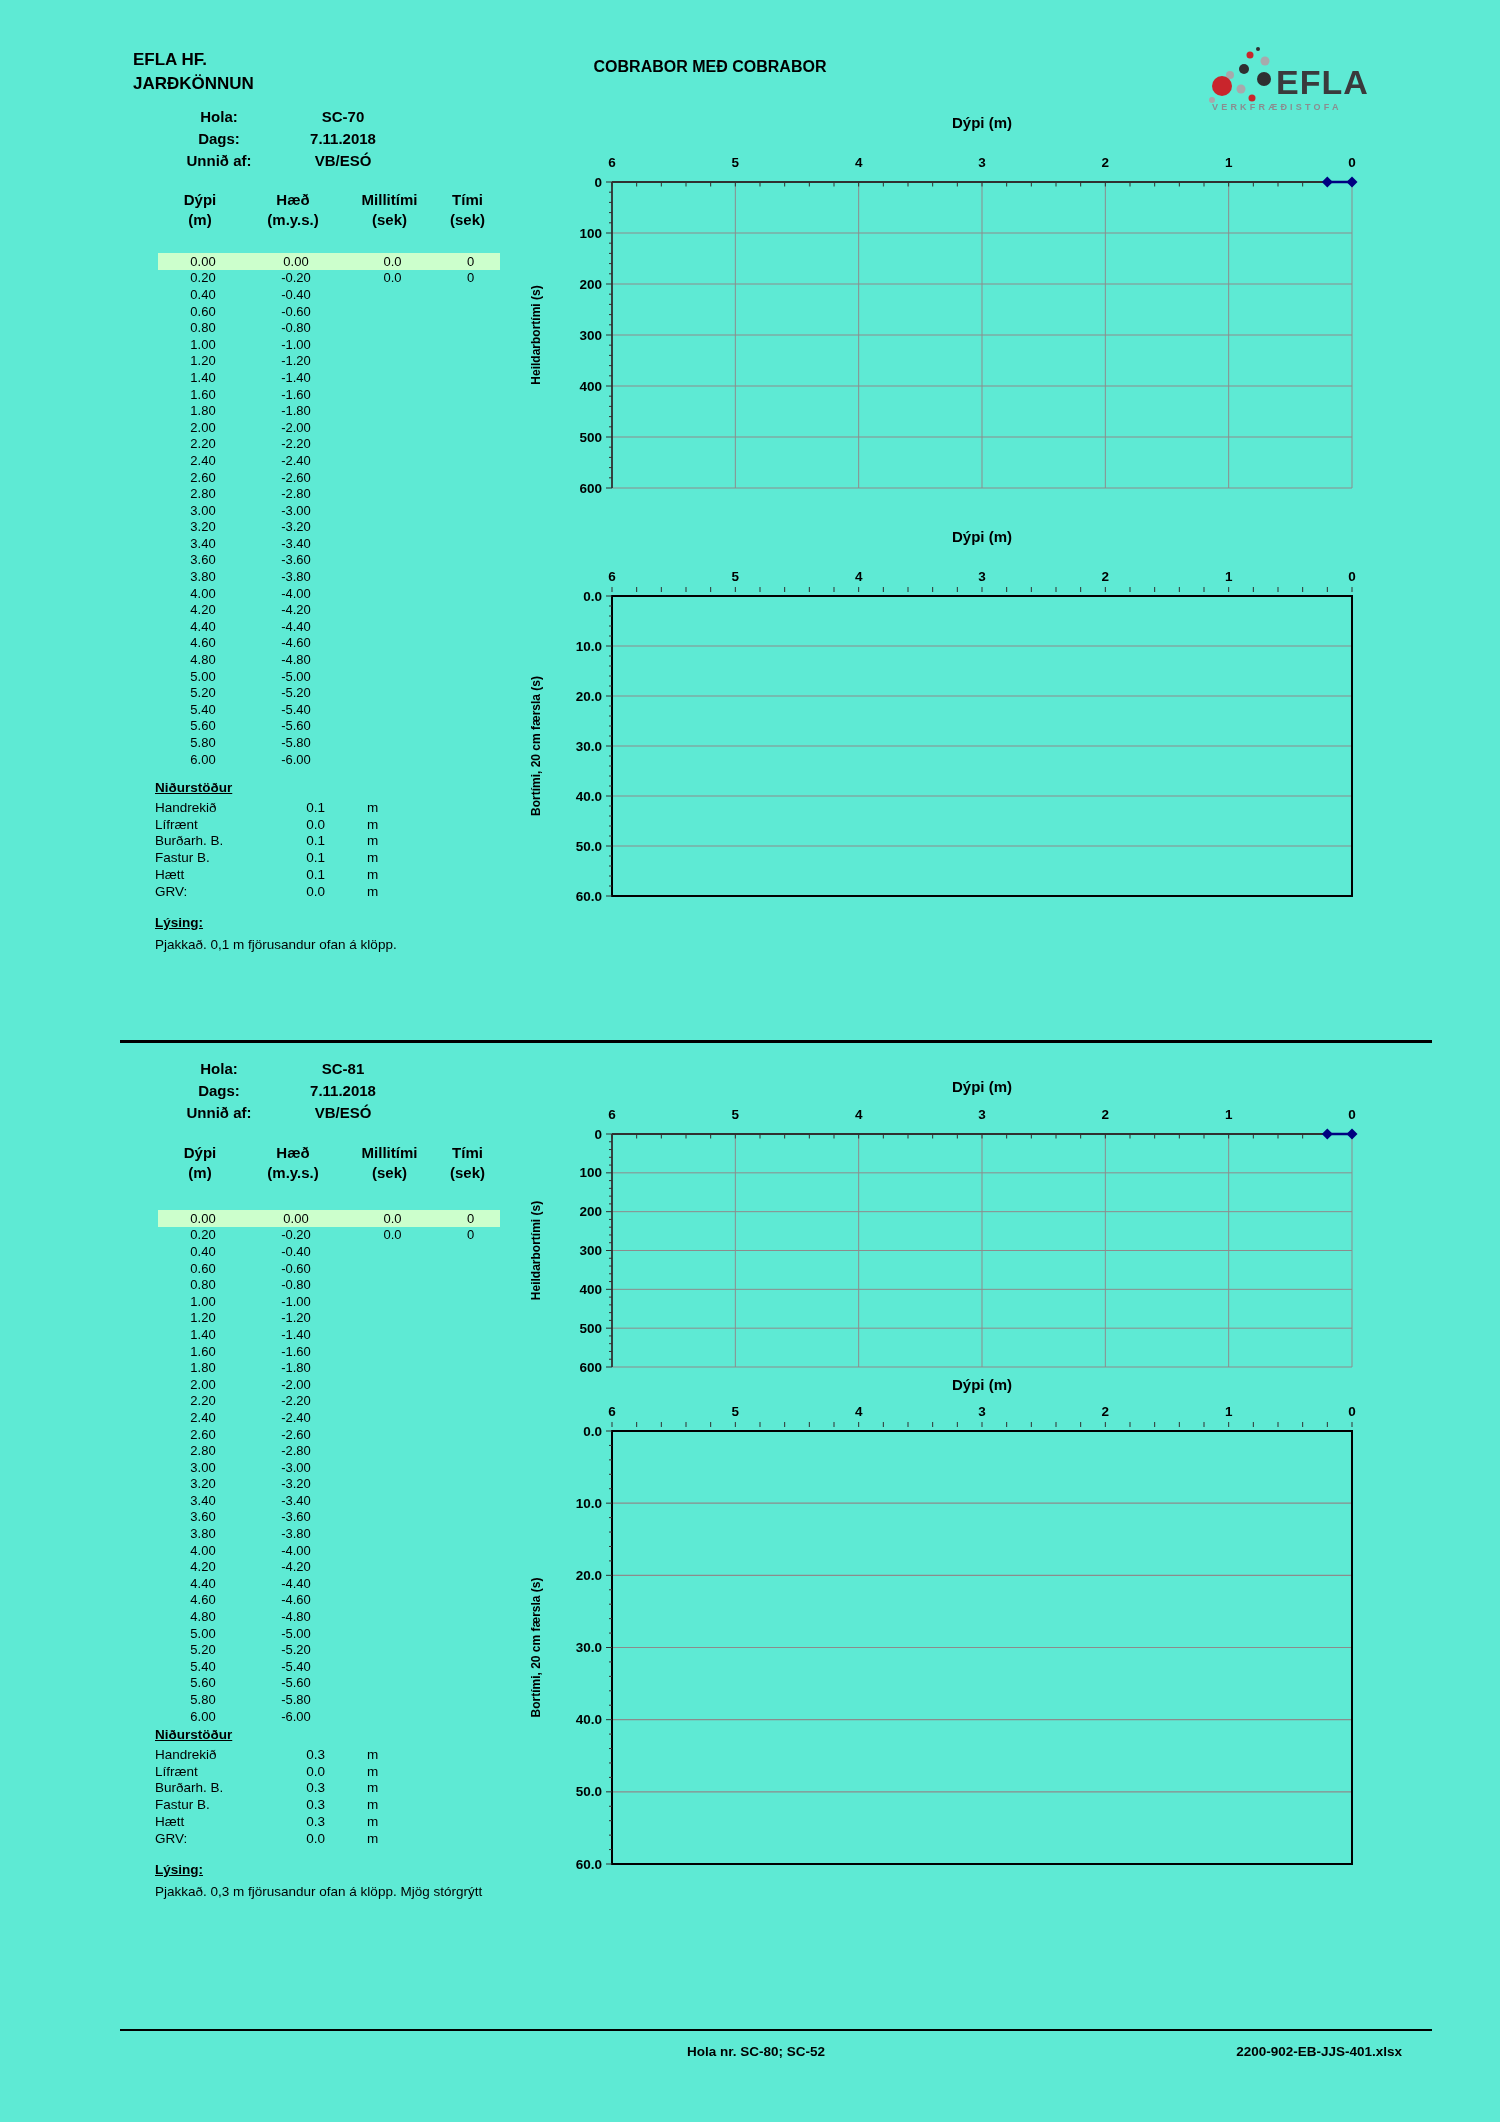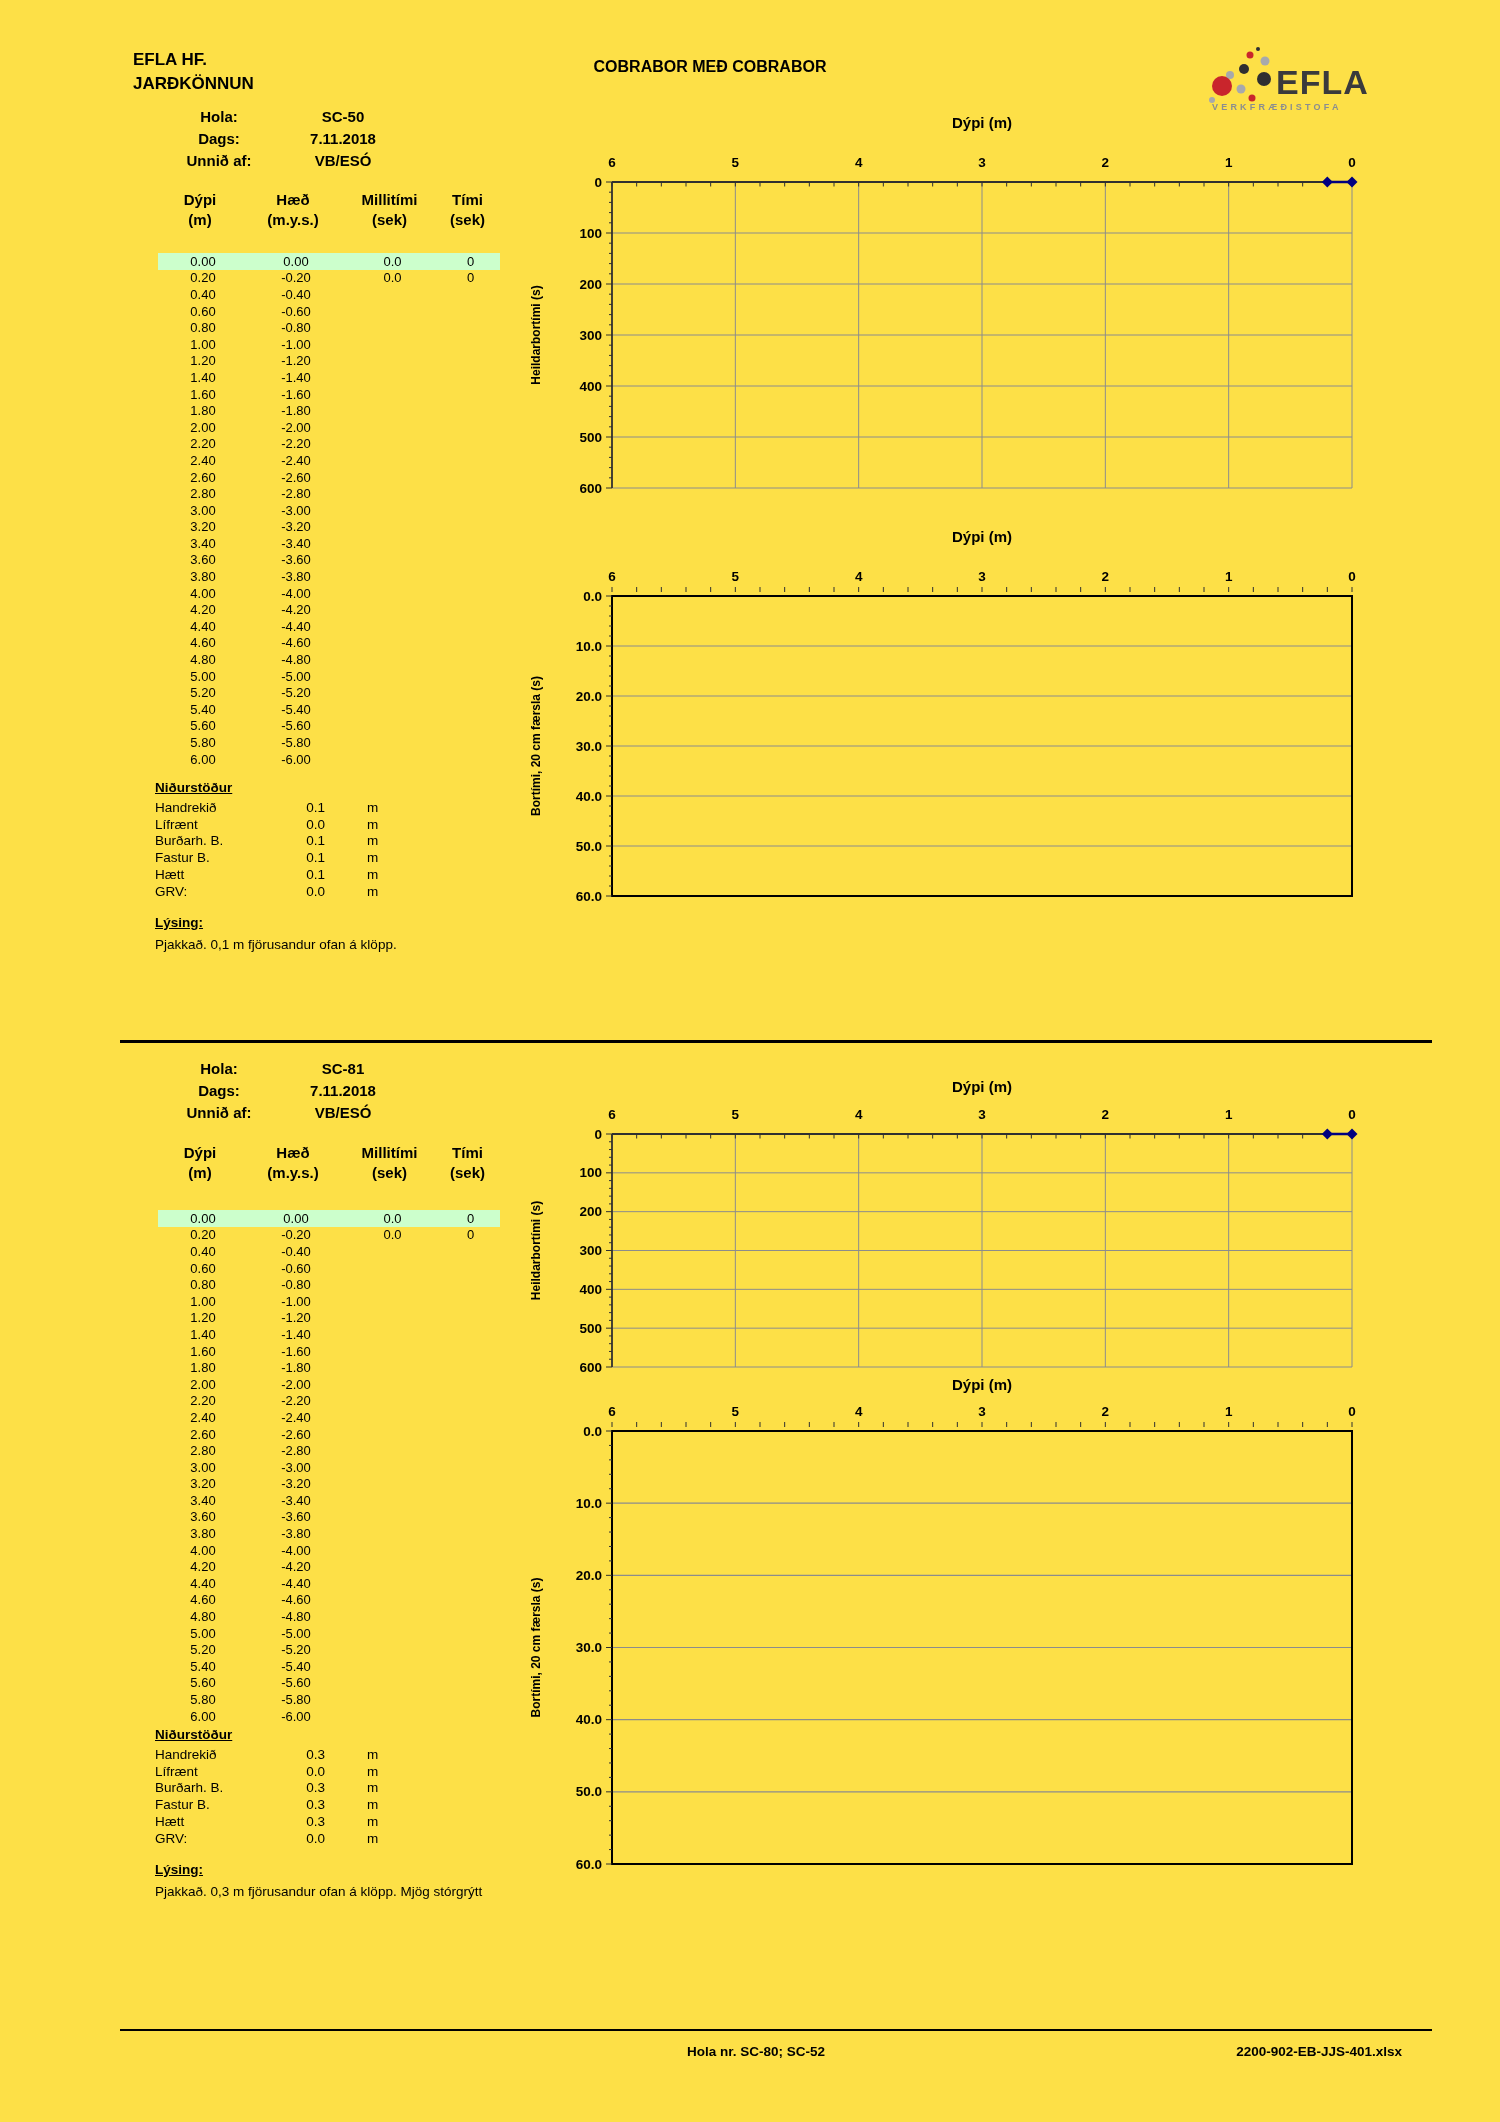--- a/index.html
+++ b/index.html
@@ -1,16 +1,16 @@
 <!DOCTYPE html>
 <html><head>
 <meta charset="utf-8">
 <style>
   html,body{margin:0;padding:0;background:#ffffff;}
-  .page{position:relative;width:1500px;height:2122px;background:#fde047;overflow:hidden;
+  .page{position:relative;width:1500px;height:2122px;background:#5eead4;overflow:hidden;
         font-family:"Liberation Sans", sans-serif;color:#000;}
   .abs{position:absolute;}
   .company-block{left:133px;top:48px;font-size:17px;font-weight:bold;line-height:24px;}
   .report-title{left:455px;top:58px;width:510px;text-align:center;font-size:16px;font-weight:bold;}
   .logo-svg{left:1200px;top:42px;}
   .info-block{font-size:15px;font-weight:bold;line-height:22px;width:260px;}
   .info-row{display:flex;}
   .info-row .lbl{width:128px;text-align:center;}
   .info-row .val{width:120px;text-align:center;}
   .tbl-head{left:155px;width:342px;display:flex;text-align:center;font-weight:bold;font-size:15px;line-height:20px;}
@@ -64,21 +64,21 @@
       <circle class="dot-red" cx="52" cy="56" r="3.5"></circle>
       <circle class="dot-gray" cx="12" cy="58" r="3"></circle>
     </g>
     <text class="logo-name" x="76" y="52">EFLA</text>
     <text class="logo-sub" x="12" y="68">VERKFRÆÐISTOFA</text>
   </svg>
 
   <div class="abs info-block" style="left:155px;top:106px;">
     <div class="info-row">
       <span class="lbl">Hola:</span>
-      <span class="val">SC-50</span>
+      <span class="val">SC-70</span>
     </div>
     <div class="info-row">
       <span class="lbl">Dags:</span>
       <span class="val">7.11.2018</span>
     </div>
     <div class="info-row">
       <span class="lbl">Unnið af:</span>
       <span class="val">VB/ESÓ</span>
     </div>
   </div>

